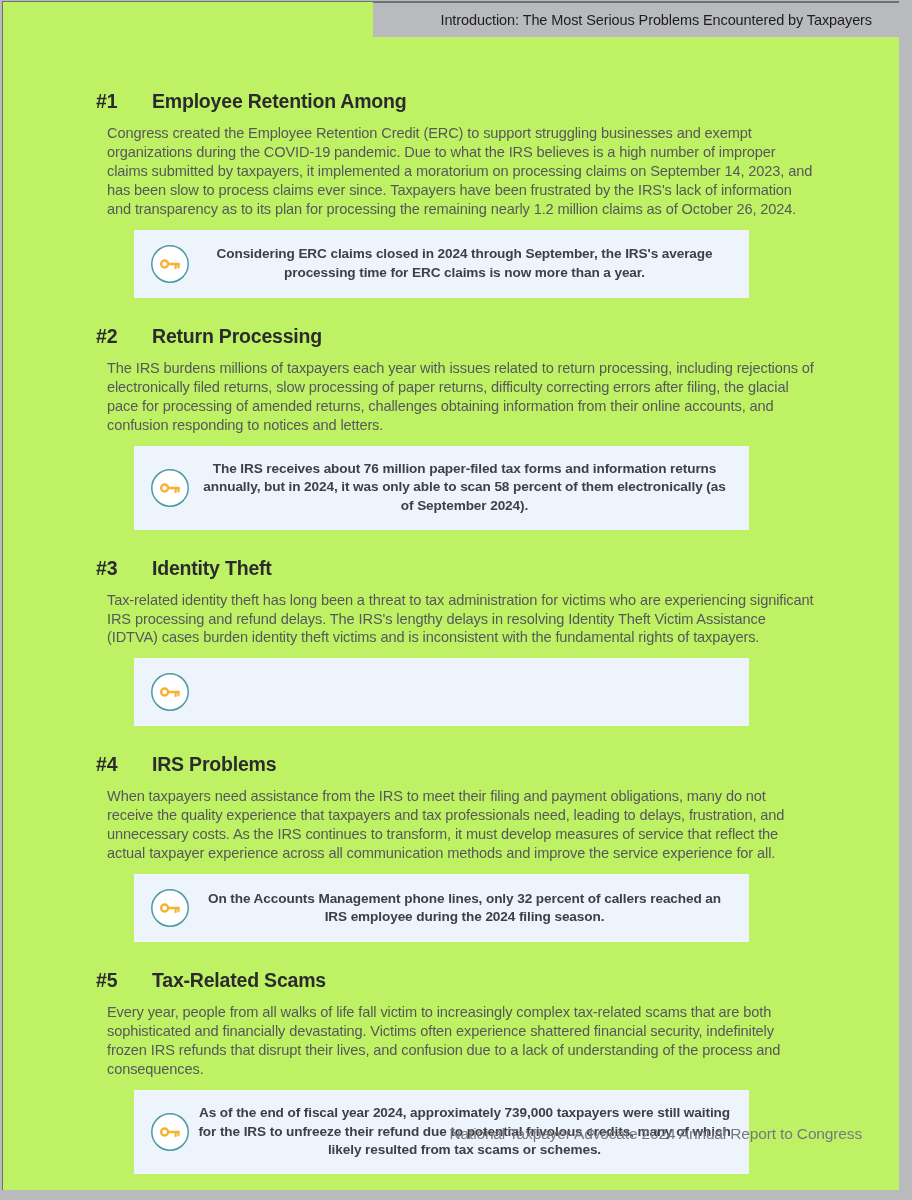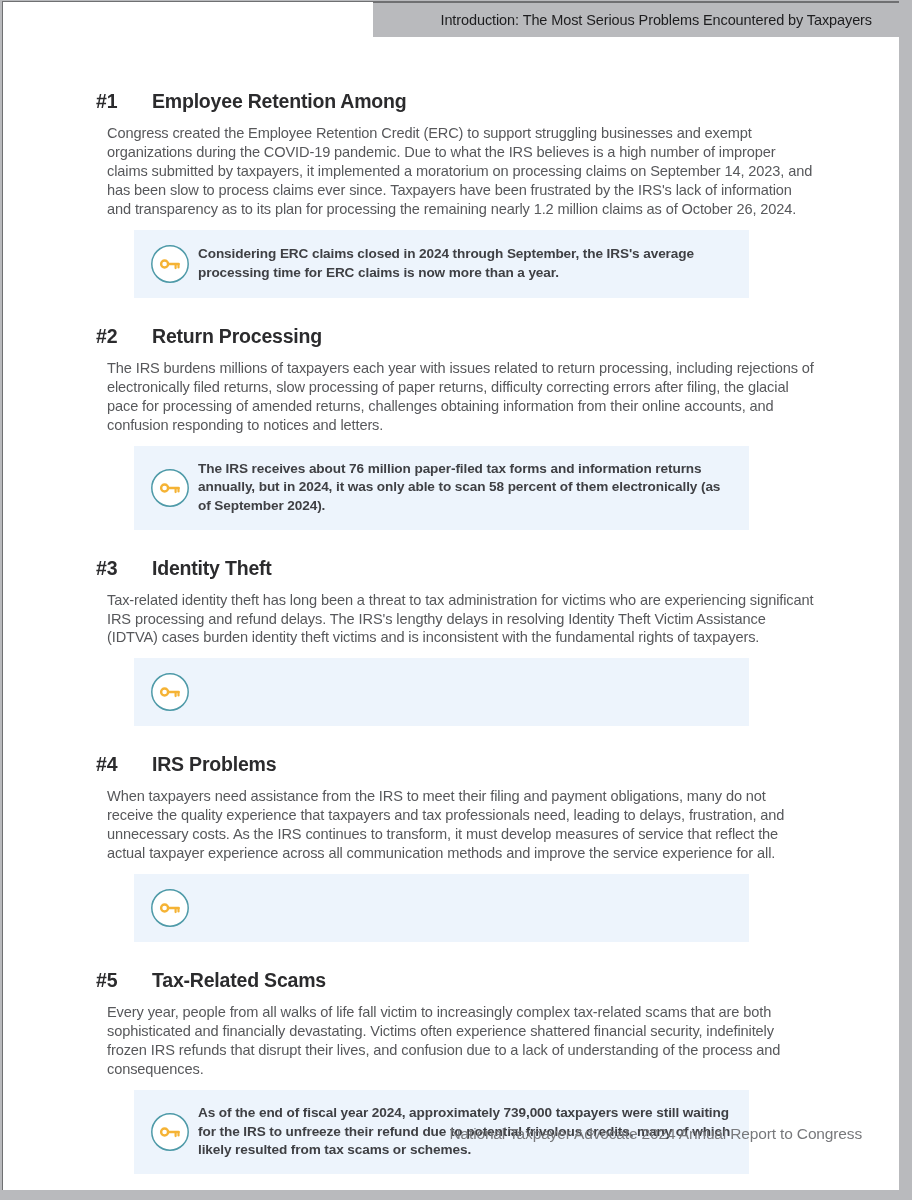--- a/index.html
+++ b/index.html
@@ -21,21 +21,21 @@
     background: #b9babd;   
     overflow: hidden;
     box-sizing: border-box;
   }
   .sheet {
     position: absolute;
     left: 2px;
     top: 1px;
     width: 897px;
     height: 1189px;
-    background: #ffffff;
+    background: #bef264;
     border-top: 1px solid #6f7072;
     border-left: 1px solid #6f7072;
     box-sizing: border-box;
     overflow: hidden;
   }
 
   
   .running-header {
     position: absolute;
     left: 370px;
@@ -98,20 +98,21 @@
   .callout {
     margin: 4px 0 0 38px;
     width: 615px;
     background: #edf4fc;
     box-sizing: border-box;
     padding: 14px 18px 14px 16px;
     display: flex;
     align-items: center;
     gap: 8px;
     min-height: 54px;
+    text-align: center;
   }
   .callout-icon {
     flex: 0 0 auto;
     width: 40px;
     height: 40px;
   }
   .callout-text {
     font-size: 13.6px;
     line-height: 1.37;
     font-weight: bold;
@@ -212,20 +213,21 @@
         <div class="callout">
           <span class="callout-icon">
             <svg viewBox="0 0 40 40" width="40" height="40" aria-hidden="true">
               <circle cx="20" cy="20" r="18.2" fill="#ffffff" stroke="#4e9aa8" stroke-width="1.5"></circle>
               <circle cx="14.6" cy="20" r="3.5" fill="none" stroke="#f5b335" stroke-width="2.4"></circle>
               <path d="M18.1 20 H28.6" stroke="#f5b335" stroke-width="2.4" stroke-linecap="round"></path>
               <path d="M25.6 20 V24.1" stroke="#f5b335" stroke-width="2.2" stroke-linecap="round"></path>
               <path d="M28.5 20 V23.4" stroke="#f5b335" stroke-width="2.2" stroke-linecap="round"></path>
             </svg>
           </span>
+          <span class="callout-text">On the Accounts Management phone lines, only 32 percent of callers reached an IRS employee during the 2024 filing season.</span>
         </div>
       </section>
 
       <section class="problem">
         <h2 class="p-heading">
           <span class="p-rank">#5</span>
           <span class="p-title">Tax-Related Scams</span>
         </h2>
         <p class="p-body">Every year, people from all walks of life fall victim to increasingly complex tax-related scams that are both sophisticated and financially devastating. Victims often experience shattered financial security, indefinitely frozen IRS refunds that disrupt their lives, and confusion due to a lack of understanding of the process and consequences.</p>
         <div class="callout">

